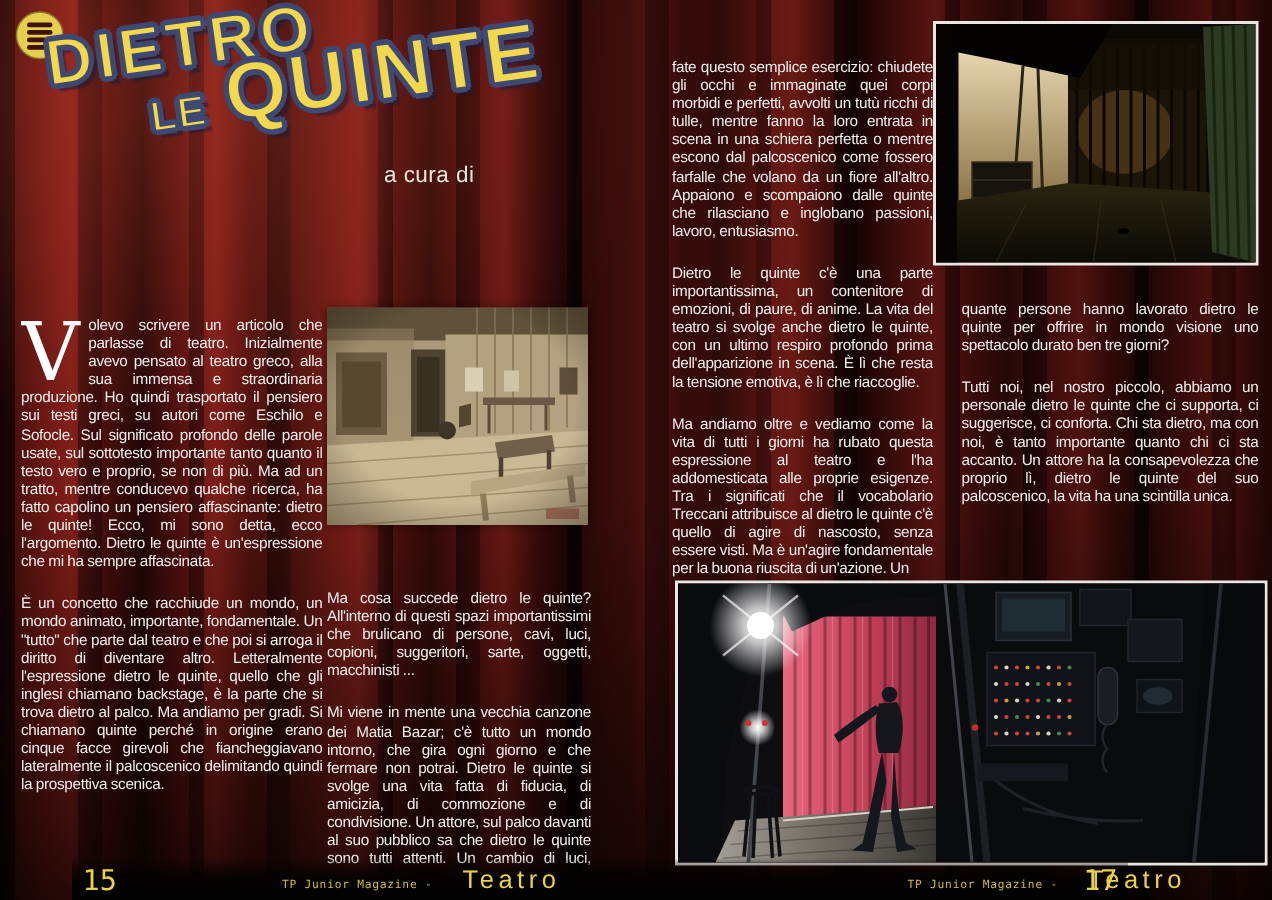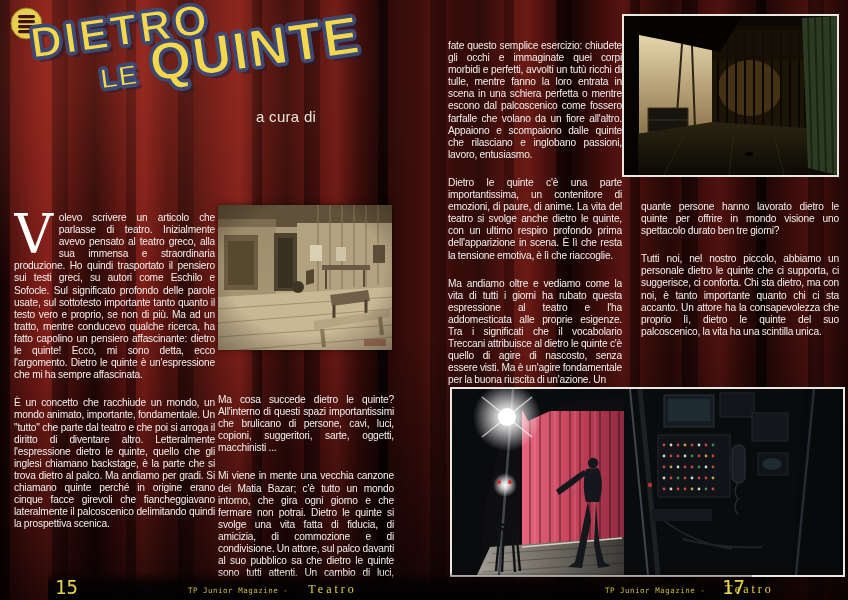--- a/index.html
+++ b/index.html
@@ -47,21 +47,21 @@
   .photo2{left:622px;top:14px;width:217px;height:163px;border:2px solid #e9e7e2;}
   .photo3{left:450px;top:387px;width:395px;height:190px;border:2px solid #e9e7e2;}
   
   .footer-bar{position:absolute;left:0;bottom:0;width:704px;height:28px;z-index:5;
     background:linear-gradient(180deg, rgba(0,0,0,0) 0%, rgba(5,2,2,.85) 40%, #030202 75%);margin-left:48px;}
   .pgnum{position:absolute;bottom:2px;font-family:"DejaVu Sans Mono",monospace;font-size:19px;color:#e7d24b;}
   .pg15{left:7px;} .pg16{right:7px;}
   .footer-mag{position:absolute;bottom:3px;display:flex;align-items:baseline;gap:20px;white-space:nowrap;}
   .fm-left{left:140px;} .fm-right{left:557px;}
   .mag-small{font-family:"DejaVu Sans Mono",monospace;font-size:7.5px;color:#cdbc3f;letter-spacing:.5px;}
-  .mag-big{font-family:Liberation Serif, serif;font-size:12px;color:#e7d24b;letter-spacing:3px;}
+  .mag-big{font-family:Liberation Sans, sans-serif;font-size:17px;color:#e7d24b;letter-spacing:3px;}
 </style>
 </head>
 <body>
 
 <div class="spread">
 
   <div class="logo">
     <svg width="33" height="33" viewBox="0 0 33 33">
       <circle cx="16.5" cy="16.5" r="15.5" fill="#e6cf4c" stroke="#8a7a30" stroke-width="1"></circle>
       <rect x="8" y="8" width="17" height="3.2" rx="1.6" fill="#40110e"></rect>

